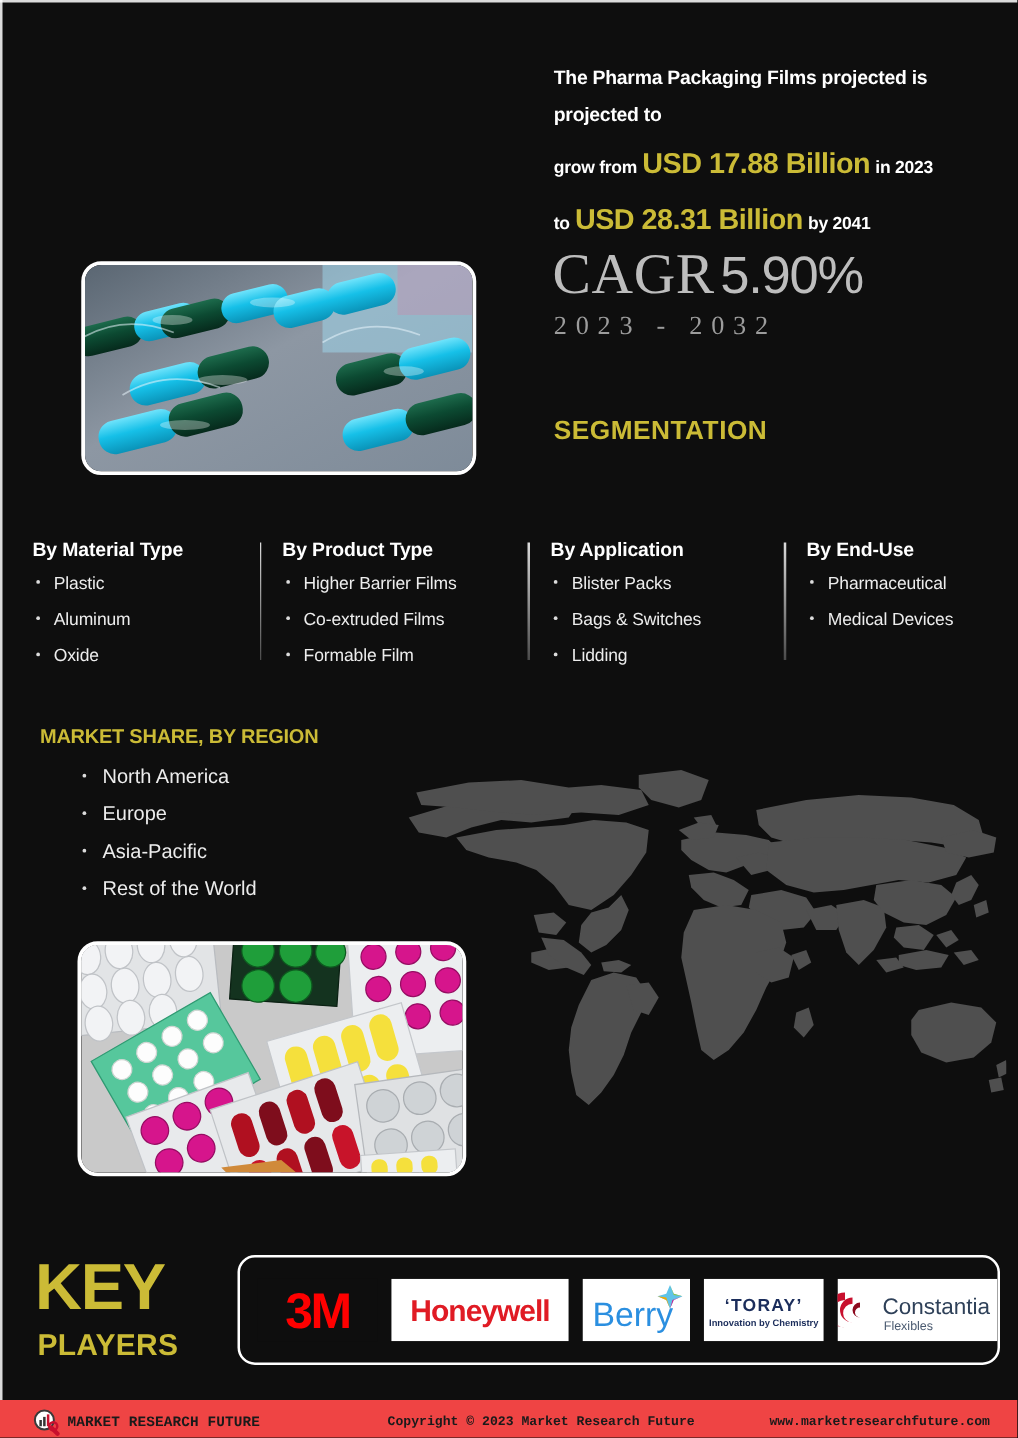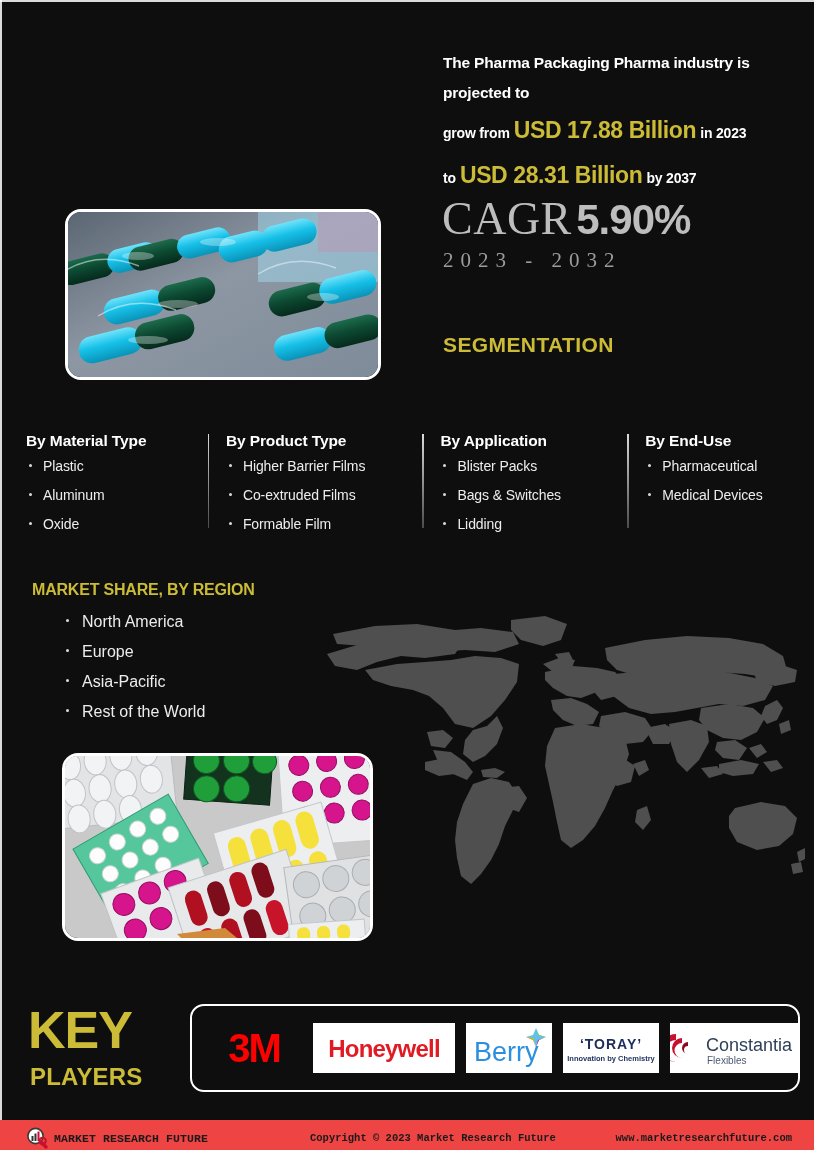--- a/index.html
+++ b/index.html
@@ -28,21 +28,21 @@
     color:#ffffff;font-size:15.5px;font-weight:bold;line-height:1.95;
     letter-spacing:-.2px;
   }
   .projection .gold{color:#cbbb36;font-size:23px;font-weight:bold;letter-spacing:-.4px;text-align:right;}
   .projection .sm{font-size:14px;}
 
   .cagr{
     position:absolute;left:442px;top:192px;color:#bdbdbd;
   }
   .cagr .word{font-family:"Liberation Serif",serif;font-size:46px;letter-spacing:.5px;}
-  .cagr .num{font-family:"Liberation Sans",sans-serif;font-weight:bold;font-size:42px;letter-spacing:-1px;}
+  .cagr .num{font-family:"Liberation Sans",sans-serif;font-weight:normal;font-size:42px;letter-spacing:-1px;}
   .cagr-years{
     position:absolute;left:443px;top:248px;color:#9c9c9c;
     font-size:21px;letter-spacing:7px;font-family:"Liberation Serif",serif;
   }
   .seg-heading{
     position:absolute;left:443px;top:333px;
     color:#cbbb36;font-size:21px;font-weight:bold;letter-spacing:.4px;
   }
 
   
@@ -135,27 +135,27 @@
 </head>
 <body>
 
 <div class="page">
 
   <div class="edge-top"></div>
   <div class="edge-left"></div>
 
 
   <div class="projection">
-    <span>The Pharma Packaging Pharma industry is projected to</span><br>
+    <span>The Pharma Packaging Films projected is projected to</span><br>
     <span class="sm">grow from</span>
     <span class="gold">USD 17.88 Billion</span>
     <span class="sm">in 2023</span><br>
     <span class="sm">to</span>
     <span class="gold">USD 28.31 Billion</span>
-    <span class="sm">by 2037</span>
+    <span class="sm">by 2041</span>
   </div>
 
   <div class="cagr">
     <span class="word">CAGR</span>
     <span class="num">5.90%</span>
   </div>
   <div class="cagr-years">2023 - 2032</div>
 
   <div class="seg-heading">SEGMENTATION</div>
 

